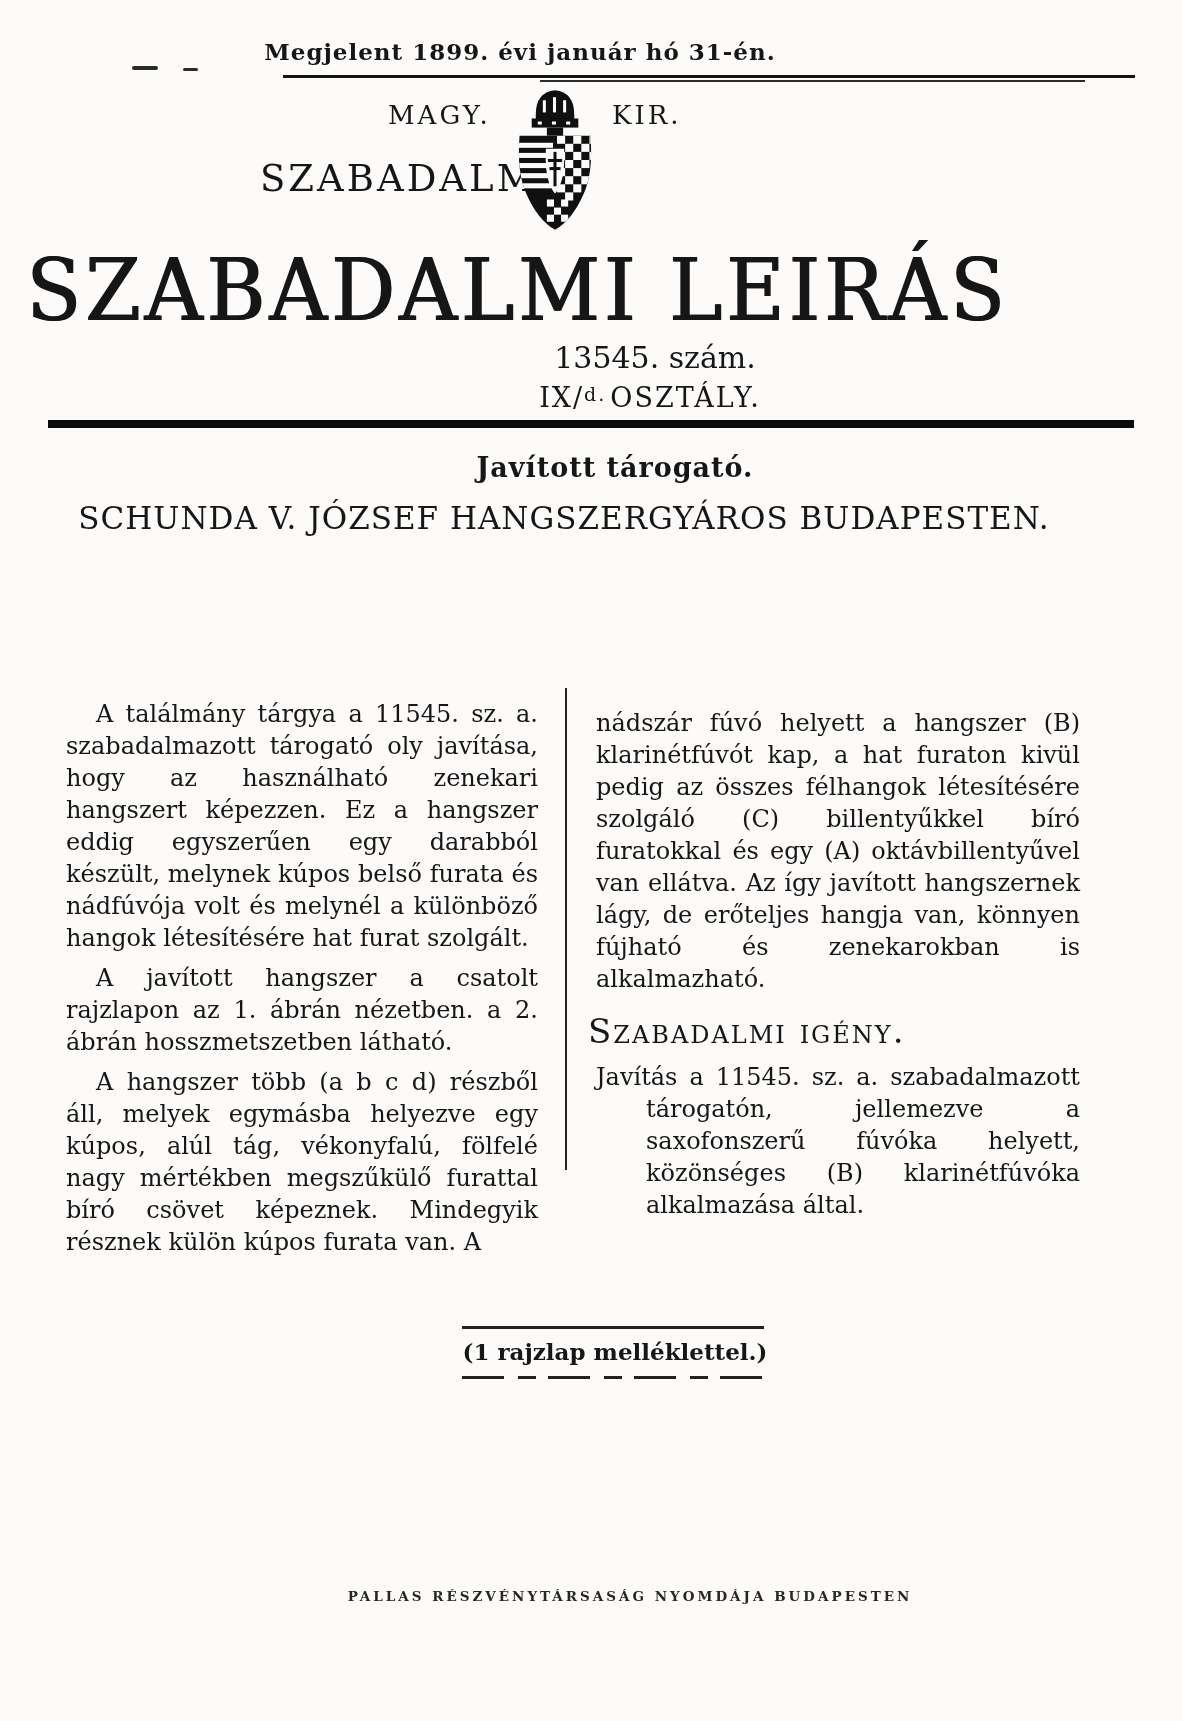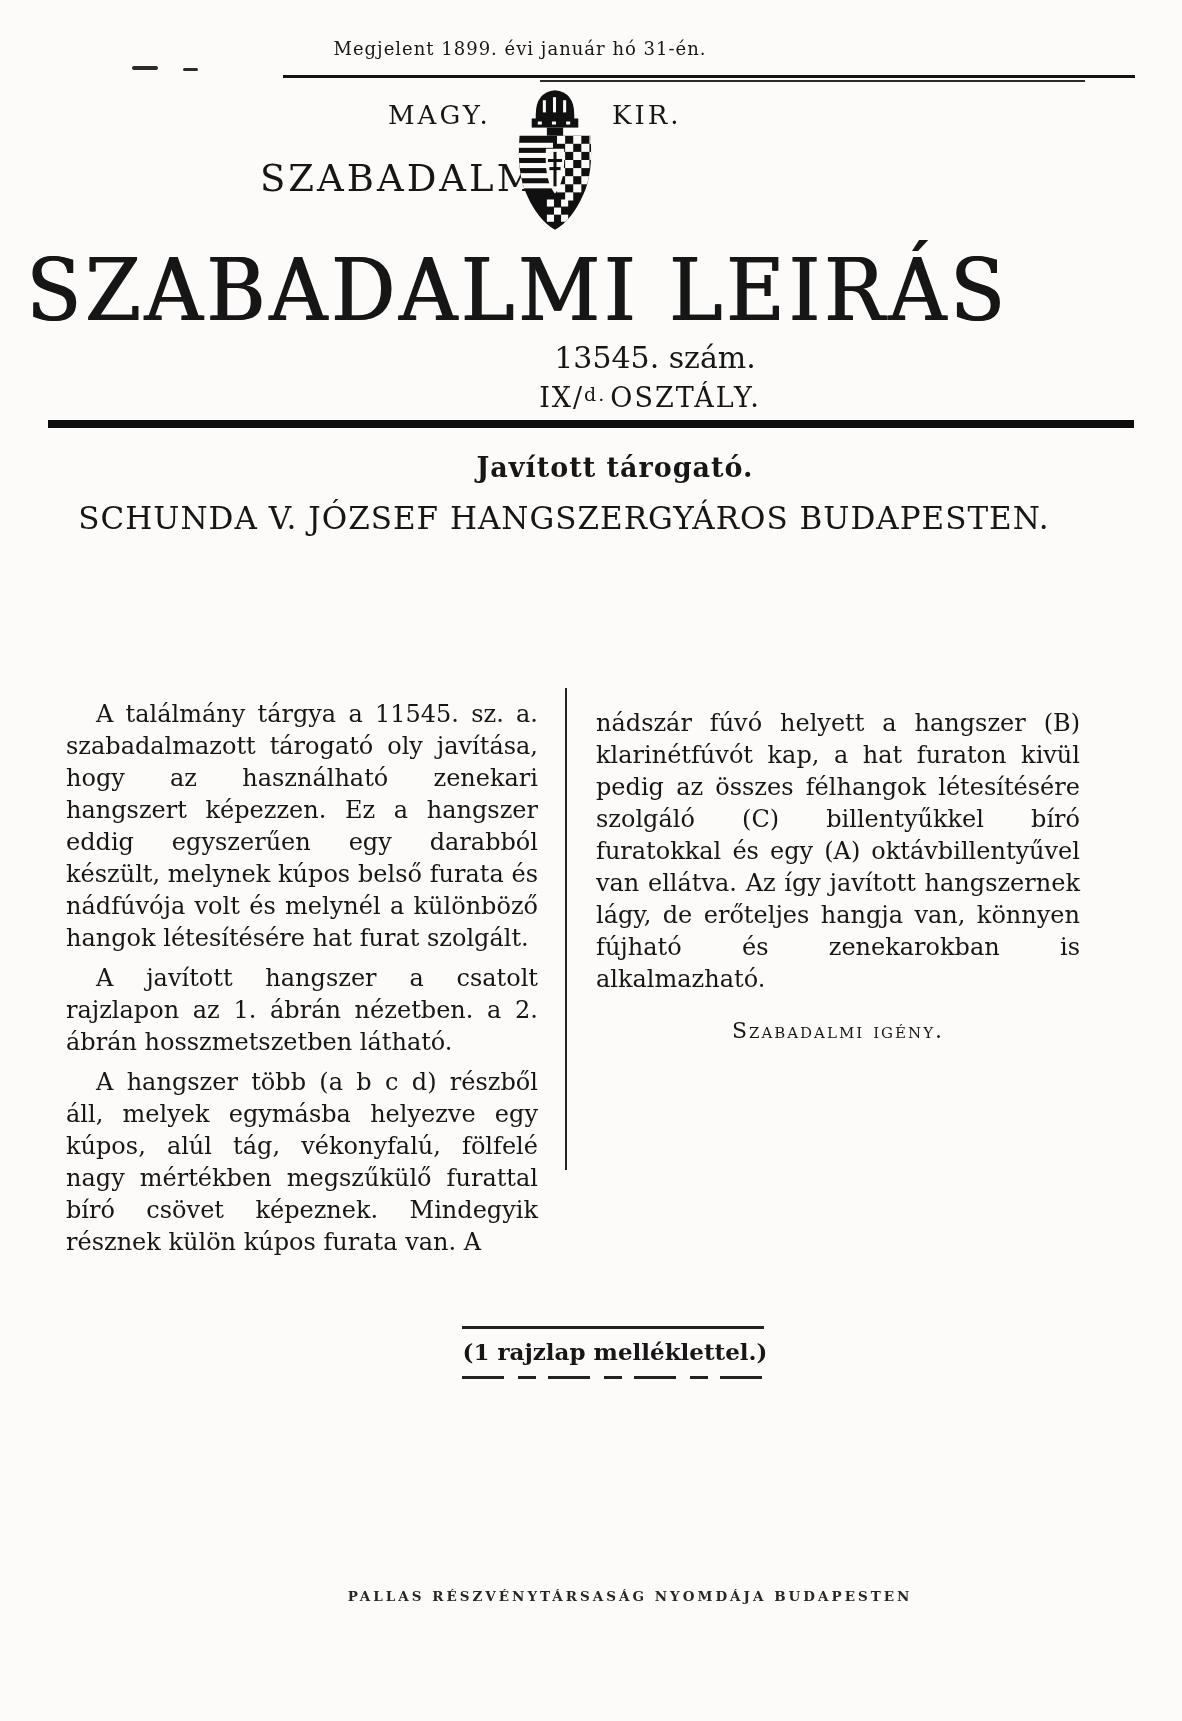--- a/index.html
+++ b/index.html
@@ -15,21 +15,21 @@
   }
   .abs { position: absolute; }
 
   
   .dash1 { top:66px; left:132px; width:26px; height:4px; background:#2a2a2a; border-radius:2px; }
   .dash2 { top:68px; left:183px; width:15px; height:3px; background:#2a2a2a; border-radius:2px; }
 
   .published {
     top: 38px; left: 0; width: 1040px;
     text-align: center;
-    font-size: 18px; font-weight: normal; letter-spacing: 1px;
+    font-size: 23px; font-weight: bold; letter-spacing: 1px;
   }
   .top-rule  { top:75px; left:283px; width:852px; height:3px; background:#141414; }
   .top-rule2 { top:80px; left:540px; width:545px; height:2px; background:#2b2b2b; }
 
   .office-word { font-size:26px; letter-spacing:3px; font-weight:500; }
   .magy { top:100px; left:388px; }
   .kir  { top:100px; left:612px; }
   .szab { top:157px; left:260px; font-size:37px; letter-spacing:3px; }
   .hiva { top:157px; left:648px; font-size:37px; letter-spacing:11px; }
   .arms { top:80px; left:487px; width:136px; height:162px; }
@@ -54,23 +54,23 @@
   .filing   { top:608px; left:20px; width:1140px; text-align:center; font-size:20px; font-weight:bold; }
 
   .col { font-size:24px; line-height:32px; text-align:justify; }
   .col p { margin:8px; }
   .col-left  { top:690px; left:58px;  width:488px; }
   .col-right { top:699px; left:588px; width:500px; }
   .col p.indent { text-indent:30px; }
   .col-divider { top:688px; left:565px; width:2px; height:482px; background:#242424; }
 
   .claims-heading {
-    text-align:center;
+    text-align:left;
     font-variant: small-caps;
-    font-size:22px; letter-spacing:2px;
+    font-size:34px; letter-spacing:2px;
     margin: 20px 0 14px 0 !important;
   }
   .claim { padding-left:50px; text-indent:-50px; }
 
   .attach-rule-top { top:1326px; left:462px; width:302px; height:3px; background:#222; }
   .attach-note { top:1338px; left:0; width:1230px; text-align:center; font-size:23px; font-weight:bold; }
   .attach-rule-bottom {
     top:1376px; left:462px; width:310px; height:3px;
     background: repeating-linear-gradient(90deg,#222 0 42px,transparent 42px 56px,#222 56px 74px,transparent 74px 86px);
   }
@@ -171,20 +171,21 @@
     <p class="indent">A találmány tárgya a 11545. sz. a. szabadalmazott tárogató oly javítása, hogy az használható zenekari hangszert képezzen. Ez a hangszer eddig egyszerűen egy darabból készült, melynek kúpos belső furata és nádfúvója volt és melynél a különböző hangok létesítésére hat furat szolgált.</p>
     <p class="indent">A javított hangszer a csatolt rajzlapon az 1. ábrán nézetben. a 2. ábrán hosszmetszetben látható.</p>
     <p class="indent">A hangszer több (a b c d) részből áll, melyek egymásba helyezve egy kúpos, alúl tág, vékonyfalú, fölfelé nagy mértékben megszűkülő furattal bíró csövet képeznek. Mindegyik résznek külön kúpos furata van. A</p>
   </div>
 
   <div class="abs col-divider"></div>
 
   <div class="abs col col-right">
     <p>nádszár fúvó helyett a hangszer (B) klarinétfúvót kap, a hat furaton kivül pedig az összes félhangok létesítésére szolgáló (C) billentyűkkel bíró furatokkal és egy (A) oktávbillentyűvel van ellátva. Az így javított hangszernek lágy, de erőteljes hangja van, könnyen fújható és zenekarokban is alkalmazható.</p>
     <p class="claims-heading">Szabadalmi igény.</p>
+    <p class="claim">Javítás a 11545. sz. a. szabadalmazott tárogatón, jellemezve a saxofonszerű fúvóka helyett, közönséges (B) klarinétfúvóka alkalmazása által.</p>
   </div>
 
   <div class="abs attach-rule-top"></div>
   <div class="abs attach-note">(1 rajzlap melléklettel.)</div>
   <div class="abs attach-rule-bottom"></div>
 
   <div class="abs printer">PALLAS RÉSZVÉNYTÁRSASÁG NYOMDÁJA BUDAPESTEN</div>
 
 </div>
 

